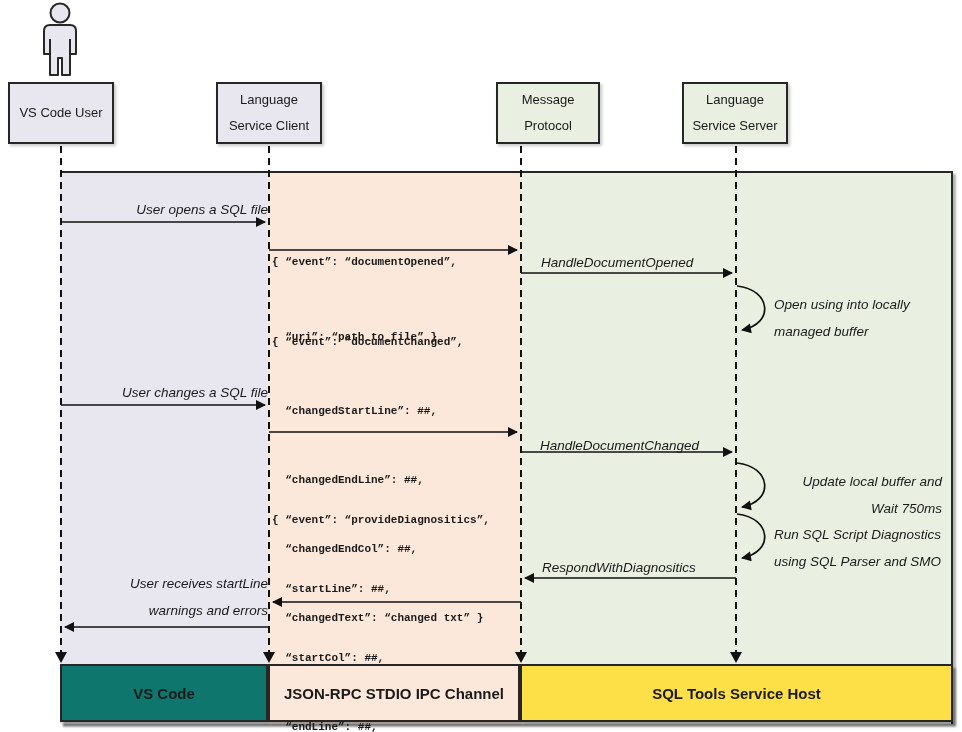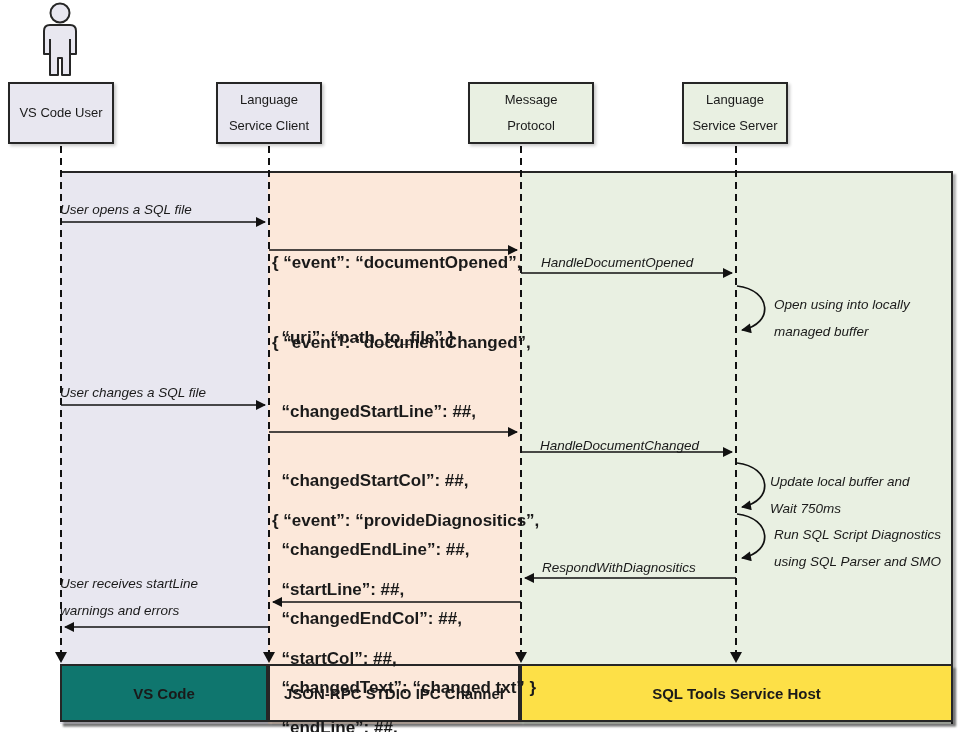--- a/index.html
+++ b/index.html
@@ -25,25 +25,25 @@
   .fbox{
     position:absolute;top:664px;height:58px;border:2px solid #262626;
     box-sizing:border-box;display:flex;align-items:center;justify-content:center;
     font-size:15px;font-weight:bold;z-index:3;
   }
   
   .msg{
     position:absolute;font-style:italic;font-size:13.5px;line-height:27px;
     white-space:nowrap;z-index:4;
   }
-  .center{text-align:left;}
+  .center{text-align:right;}
   
   .payload{
-    position:absolute;left:272px;font-family:Liberation Sans, sans-serif;
-    font-size:17px;font-weight:700;line-height:23px;white-space:pre;z-index:4;
+    position:absolute;left:272px;font-family:Liberation Mono, monospace;
+    font-size:11px;font-weight:700;line-height:23px;white-space:pre;z-index:4;
   }
   #payload-doc-opened{line-height:25px;}
   svg.overlay{position:absolute;left:0;top:0;z-index:2;}
   #actor-icon{position:absolute;left:30px;top:1px;z-index:3;}
 </style>
 </head>
 <body>
 
 <div id="stage">
 
@@ -92,21 +92,21 @@
     <path d="M737,514 C772,518 774,552 742,558" fill="none" stroke="#111" stroke-width="1.7" marker-end="url(#ah)"></path>
   </svg>
 
   <div class="hbox" style="left:8px;width:106px;background:#e8e7f0;">
     <div>VS Code User</div>
   </div>
   <div class="hbox" style="left:216px;width:106px;background:#e8e7f0;">
     <div>Language</div>
     <div>Service Client</div>
   </div>
-  <div class="hbox" style="left:468px;width:126px;background:#e9f0e2;">
+  <div class="hbox" style="left:496px;width:104px;background:#e9f0e2;">
     <div>Message</div>
     <div>Protocol</div>
   </div>
   <div class="hbox" style="left:682px;width:106px;background:#e9f0e2;">
     <div>Language</div>
     <div>Service Server</div>
   </div>
 
   <div class="msg center" style="left:60px;top:196px;width:208px;">User opens a SQL file</div>
   <div class="msg center" style="left:60px;top:379px;width:208px;">User changes a SQL file</div>
@@ -132,21 +132,20 @@
     <div>using SQL Parser and SMO</div>
   </div>
 
   <div class="payload" id="payload-doc-opened" style="top:200px;">
     <div>{ “event”: “documentOpened”,</div>
     <div>  “uri”: “path_to_file” }</div>
   </div>
   <div class="payload" style="top:285px;">
     <div>{ “event”: “documentChanged”,</div>
     <div>  “changedStartLine”: ##,</div>
-    <div>  “changedStartCol”: ##,</div>
     <div>  “changedEndLine”: ##,</div>
     <div>  “changedEndCol”: ##,</div>
     <div>  “changedText”: “changed txt” }</div>
   </div>
   <div class="payload" style="top:463px;">
     <div>{ “event”: “provideDiagnositics”,</div>
     <div>  “startLine”: ##,</div>
     <div>  “startCol”: ##,</div>
     <div>  “endLine”: ##,</div>
     

